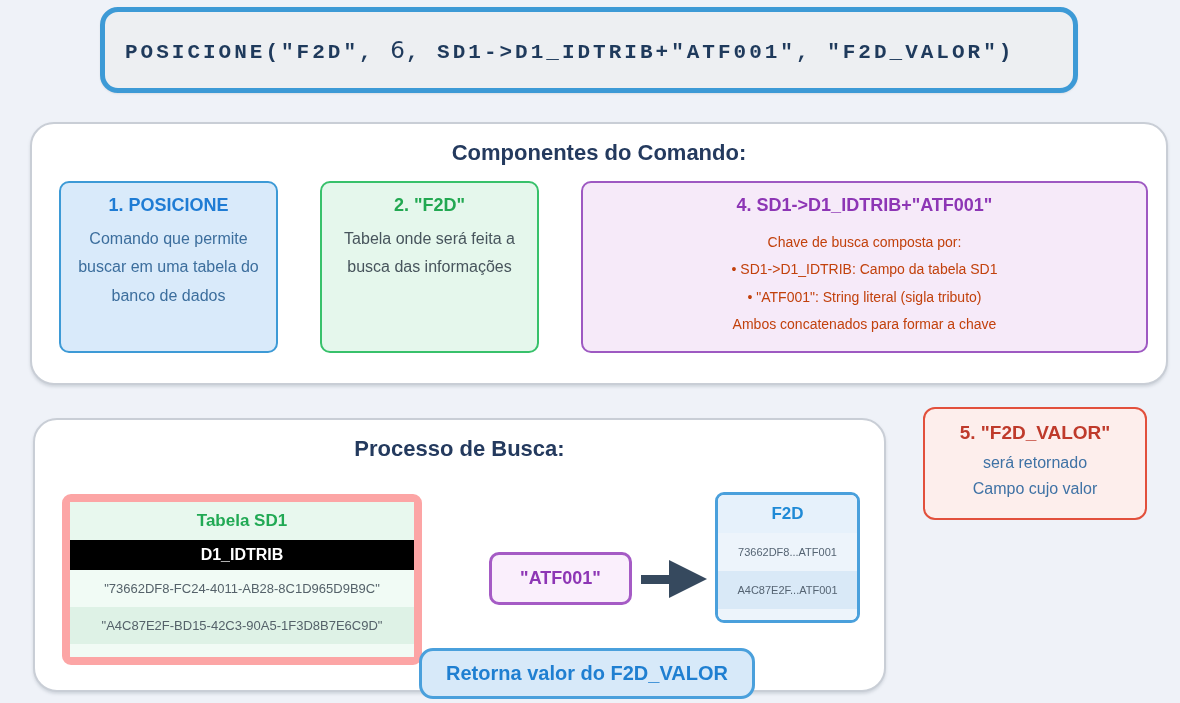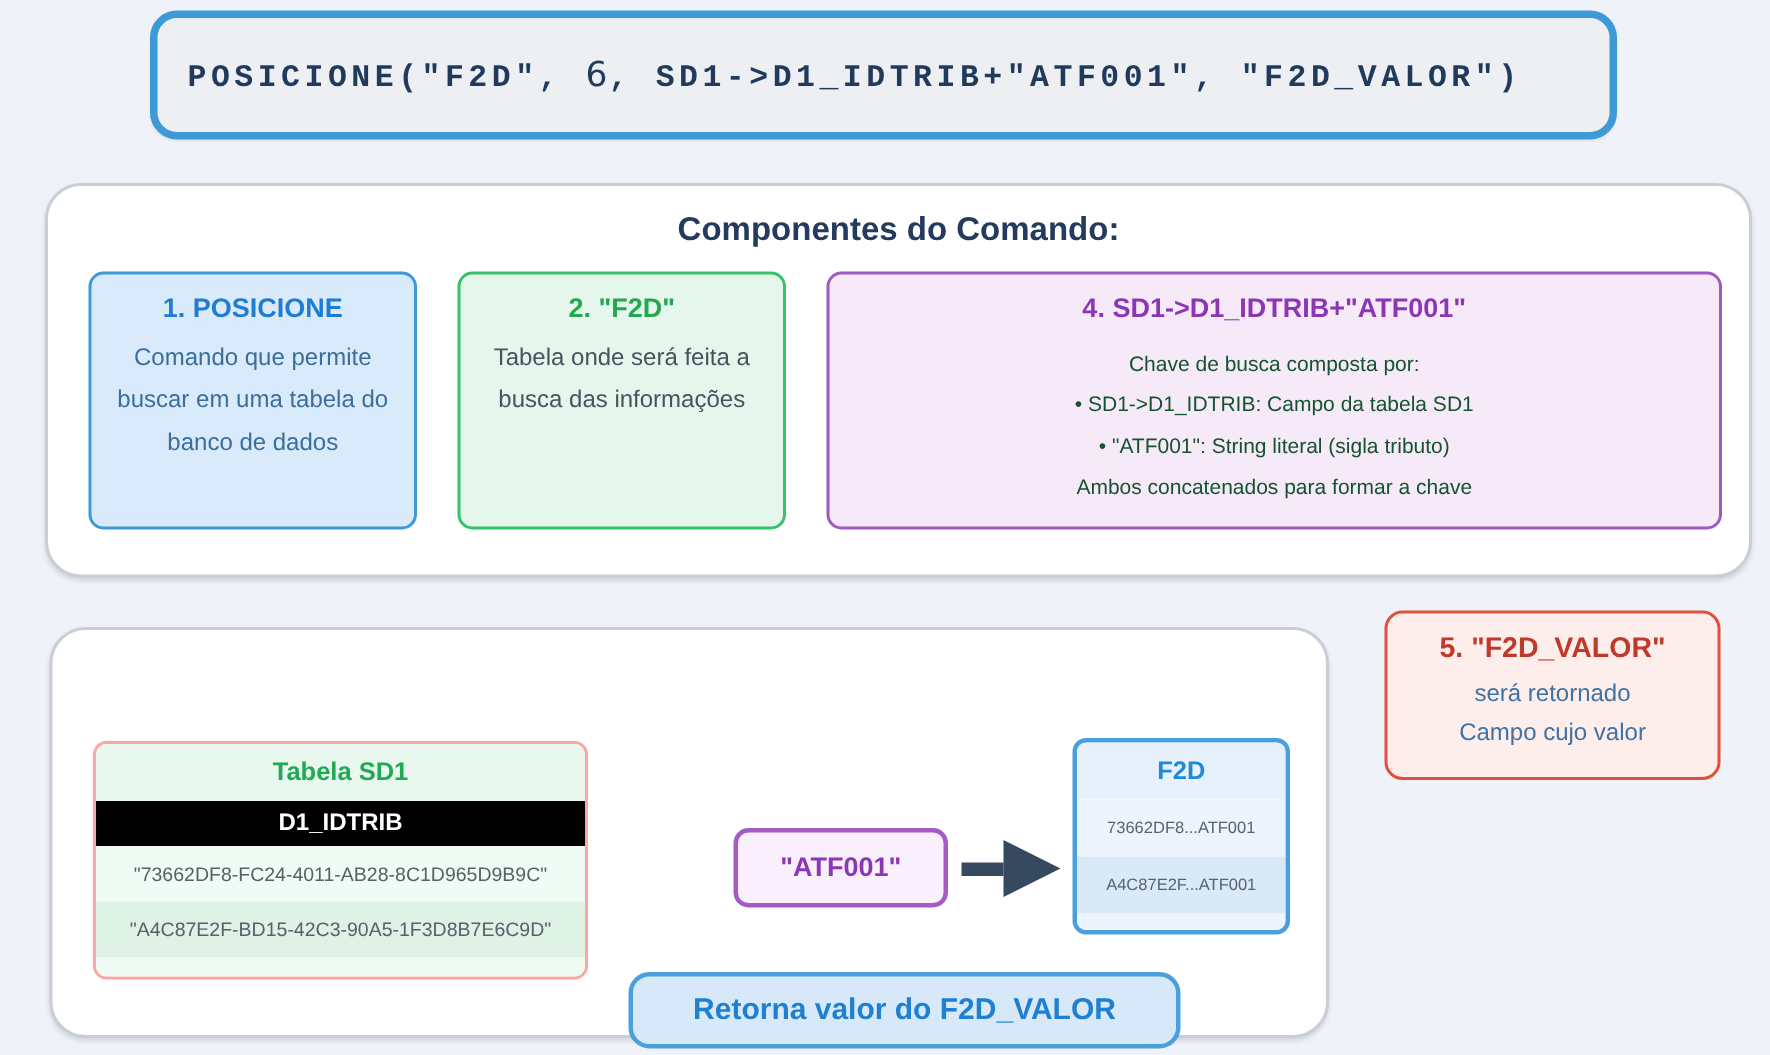--- a/index.html
+++ b/index.html
@@ -31,54 +31,54 @@
     border-radius:24px; box-shadow:0 2px 3px rgba(120,130,145,.25);
   }
   #componentes { left:30px; top:122px; width:1138px; height:263px; }
   #processo   { left:33px; top:418px; width:853px; height:274px; }
   .panel-title {
     text-align:center; font-size:22px; font-weight:bold; color:#243a5e;
     margin-top:16px;
   }
   
   .cards-row {
-    display:flex; gap:27px; padding:15px 18px 0 27px; align-items:stretch;
+    display:flex; gap:42px; padding:15px 18px 0 27px; align-items:stretch;
   }
   .card {
     border-radius:10px; text-align:center; height:172px;
     padding:12px 8px 0 8px;
   }
   .card-title { font-size:18px; font-weight:bold; }
   .card-body  { font-size:16px; line-height:1.78; margin-top:9px; }
   .card-1 { width:219px; flex:none; background:#d9eafa; border:2.5px solid #3d9ad6; }
   .card-1 .card-title { color:#1f7cd4; }
   .card-1 .card-body  { color:#3c6e9d; }
   .card-2 { width:219px; flex:none; background:#e5f7ec; border:2.5px solid #38c16b; }
   .card-2 .card-title { color:#22a851; }
   .card-2 .card-body  { color:#47545c;text-align:center; }
   .card-3 { width:219px; flex:none; background:#fdf3e0; border:2.5px solid #f0a52e; }
   .card-3 .t-prefix { color:#e0821c; font-size:17px; font-weight:bold; }
   .card-3 .t-num { color:#cc5a17; font-size:22px; font-family:"DejaVu Sans",sans-serif; font-weight:bold; }
   .card-3 .card-body  { color:#2c3e55; }
   .card-4 { flex:1; background:#f6eaf9; border:2.5px solid #9e59c2; }
   .card-4 .card-title { color:#8d36b5; }
-  .card-4 .card-body  { color:#14532d; font-size:14px; line-height:1.95; margin-top:13px; }
+  .card-4 .card-body  { color:#c2410c; font-size:14px; line-height:1.95; margin-top:13px; }
   
   #card5 {
     position:absolute; left:923px; top:407px; width:224px; height:113px;
     background:#fdeeec; border:2.5px solid #e2503c; border-radius:12px;
     text-align:center; padding-top:13px;
   }
   #card5 .card-title { color:#bf3a2b; font-size:19px; }
   #card5 .card-body  { color:#3f72a5; font-size:16px; line-height:1.6; margin-top:6px; }
   
   .mini-table {
     position:absolute; border-radius:9px; overflow:hidden; text-align:center;
   }
-  #sd1-table { left:27px; top:74px; width:330px; border:2px solid #fca5a5; }
+  #sd1-table { left:27px; top:74px; width:360px; border:8px solid #fca5a5; }
   #f2d-table { left:680px; top:72px; width:145px; border:3px solid #4aa0dc; }
   .tbl-header { font-weight:bold; font-size:17px; padding:9px 0; }
   .tbl-col    { font-weight:bold; font-size:16px; color:#ffffff; padding:6px 0; }
   .tbl-row    { font-size:13px; padding:11px 2px; }
   #sd1-table .tbl-header { background:#e8f8ee; color:#21a954; }
   #sd1-table .tbl-col    { background:#000000; }
   #sd1-table .row-a { background:#f1fbf5; color:#55626a; }
   #sd1-table .row-b { background:#def2e6; color:#55626a; }
   #sd1-table .tbl-strip { background:#f1fbf5; height:13px; }
   #f2d-table .tbl-header { background:#e6f1fb; color:#1f8ad6; }
@@ -98,21 +98,21 @@
     position:absolute; left:606px; top:140px; width:66px; height:38px;
     display:flex; align-items:center;
   }
   #flow-arrow .stem { width:28px; height:9px; background:#36495e; }
   #flow-arrow .head {
     width:0; height:0;
     border-top:19px solid transparent; border-bottom:19px solid transparent;
     border-left:38px solid #36495e;
   }
   #result-box {
-    position:absolute; left:384px; top:228px; width:368px; height:51px;
+    position:absolute; left:384px; top:228px; width:336px; height:51px;
     background:#d7e9f9; border:3.5px solid #4aa0dc; border-radius:14px;
     display:flex; align-items:center; justify-content:center;
     color:#1f7fd1; font-size:20px; font-weight:bold; z-index:5;
   }
 </style>
 </head>
 <body>
 
 <div class="code-box">
   <div class="code-text"><span>POSICIONE("F2D", </span><span class="num-sans">6</span><span>, SD1-&gt;D1_IDTRIB+"ATF001", "F2D_VALOR")</span></div>
@@ -148,20 +148,21 @@
 
 <div id="card5">
   <div class="card-title">5. "F2D_VALOR"</div>
   <div class="card-body">
     <div>será retornado</div>
     <div>Campo cujo valor</div>
   </div>
 </div>
 
 <div class="panel" id="processo">
+  <div class="panel-title">Processo de Busca:</div>
 
   <div class="mini-table" id="sd1-table">
     <div class="tbl-header">Tabela SD1</div>
     <div class="tbl-col">D1_IDTRIB</div>
     <div class="tbl-row row-a">"73662DF8-FC24-4011-AB28-8C1D965D9B9C"</div>
     <div class="tbl-row row-b">"A4C87E2F-BD15-42C3-90A5-1F3D8B7E6C9D"</div>
     <div class="tbl-strip"></div>
   </div>
 
   <div id="key-box">"ATF001"</div>

